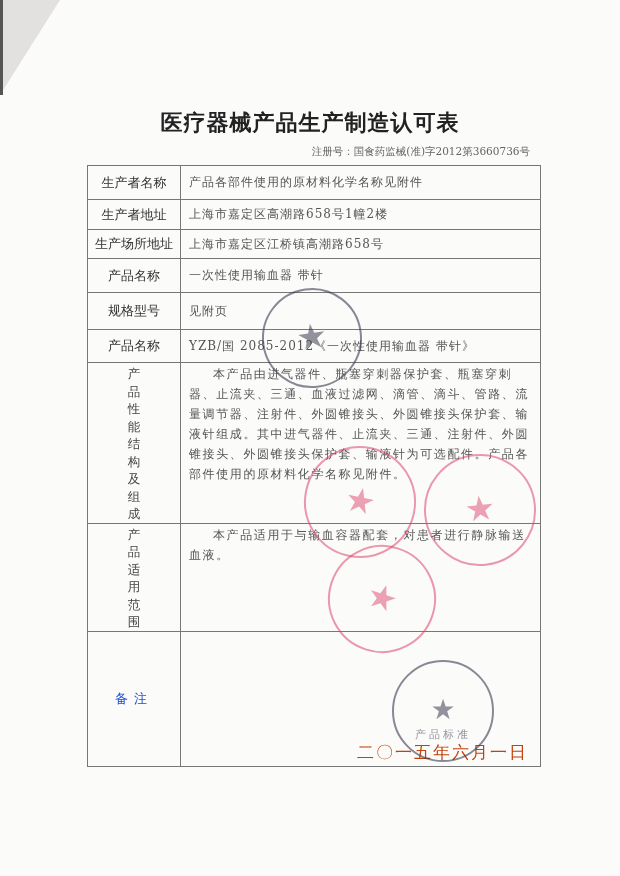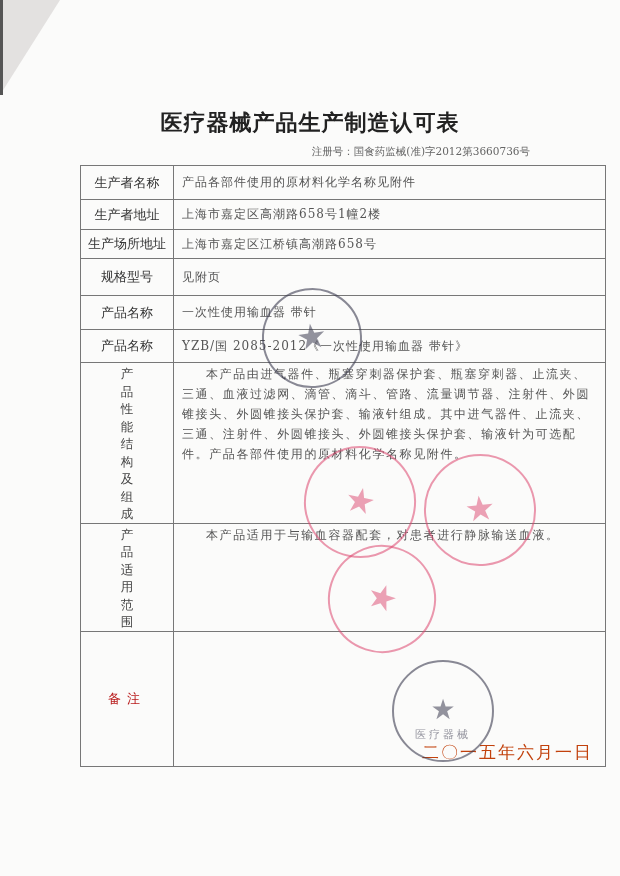--- a/index.html
+++ b/index.html
@@ -20,42 +20,42 @@
   .title {
     position: absolute; left: 0; width: 620px; top: 108px;
     text-align: center; font-size: 22px; font-weight: bold; color: #222;
     letter-spacing: 1px;
   }
   .regno {
     position: absolute; right: 90px; top: 145px;
     font-family: "DejaVu Serif", serif; font-size: 10.5px; color: #666;
   }
   table.form {
-    position: absolute; left: 80px; top: 165px; width: 526px;
+    position: absolute; left: 87px; top: 165px; width: 454px;
     border-collapse: collapse; table-layout: fixed;
   }
   table.form td {
     border: 1px solid #777; padding: 0; vertical-align: middle;
   }
   td.lbl {
     width: 92px; text-align: center; font-size: 13px; color: #333; font-weight: 500;
   }
   td.val {
     padding-left: 8px !important; font-family: "DejaVu Serif", serif;
     font-size: 12px; color: #555; letter-spacing: 1px;
   }
   td.vlbl { text-align: center; vertical-align: top !important; }
   .vchars { display: inline-block; font-size: 12.5px; line-height: 17.5px; color: #444; padding-top: 2px; }
   .vchars span { display: block; }
   .para {
     font-family: "DejaVu Serif", serif; font-size: 12px; color: #555;
     line-height: 20px; letter-spacing: 1.6px; padding: 1px 6px 0 8px;
     text-indent: 2em;
   }
-  .remark-lbl { font-size: 13px; color: #b91c1c; letter-spacing: 6px; }
+  .remark-lbl { font-size: 13px; color: #1d4ed8; letter-spacing: 6px; }
   .date {
     position: absolute; right: 12px; bottom: 2px;
     font-family: "DejaVu Serif", serif; font-size: 17px; color: #c2410c; letter-spacing: 2px;
   }
   td.remark-val { position: relative; }
   .stamp { position: absolute; border-radius: 50%; pointer-events: none; }
   .stamp .star {
     position: absolute; left: 50%; top: 50%; transform: translate(-50%, -55%);
     font-size: 34px; line-height: 1;
   }
@@ -82,27 +82,27 @@
     <td class="val">产品各部件使用的原材料化学名称见附件</td>
   </tr>
   <tr style="height:30px">
     <td class="lbl">生产者地址</td>
     <td class="val">上海市嘉定区高潮路658号1幢2楼</td>
   </tr>
   <tr style="height:29px">
     <td class="lbl">生产场所地址</td>
     <td class="val">上海市嘉定区江桥镇高潮路658号</td>
   </tr>
+  <tr style="height:34px">
+    <td class="lbl">产品名称</td>
+    <td class="val">一次性使用输血器 带针</td>
+  </tr>
   <tr style="height:37px">
     <td class="lbl">规格型号</td>
     <td class="val">见附页</td>
-  </tr>
-  <tr style="height:34px">
-    <td class="lbl">产品名称</td>
-    <td class="val">一次性使用输血器 带针</td>
   </tr>
   <tr style="height:33px">
     <td class="lbl">产品名称</td>
     <td class="val">YZB/国 2085-2012《一次性使用输血器 带针》</td>
   </tr>
   <tr style="height:158px">
     <td class="lbl vlbl">
       <div class="vchars">
         <span>产</span>
         <span>品</span>
@@ -156,14 +156,14 @@
 <div class="stamp red" style="left:424px; top:454px; width:108px; height:108px; transform:rotate(-6deg);">
   <div class="star">★</div>
 </div>
 
 <div class="stamp red" style="left:328px; top:545px; width:104px; height:104px; transform:rotate(18deg);">
   <div class="star">★</div>
 </div>
 
 <div class="stamp grey" style="left:392px; top:660px; width:98px; height:98px;">
   <div class="star" style="font-size:28px;">★</div>
-  <div class="inner-label">医疗器械</div>
+  <div class="inner-label">产品标准</div>
 </div>
 
 </body></html>

